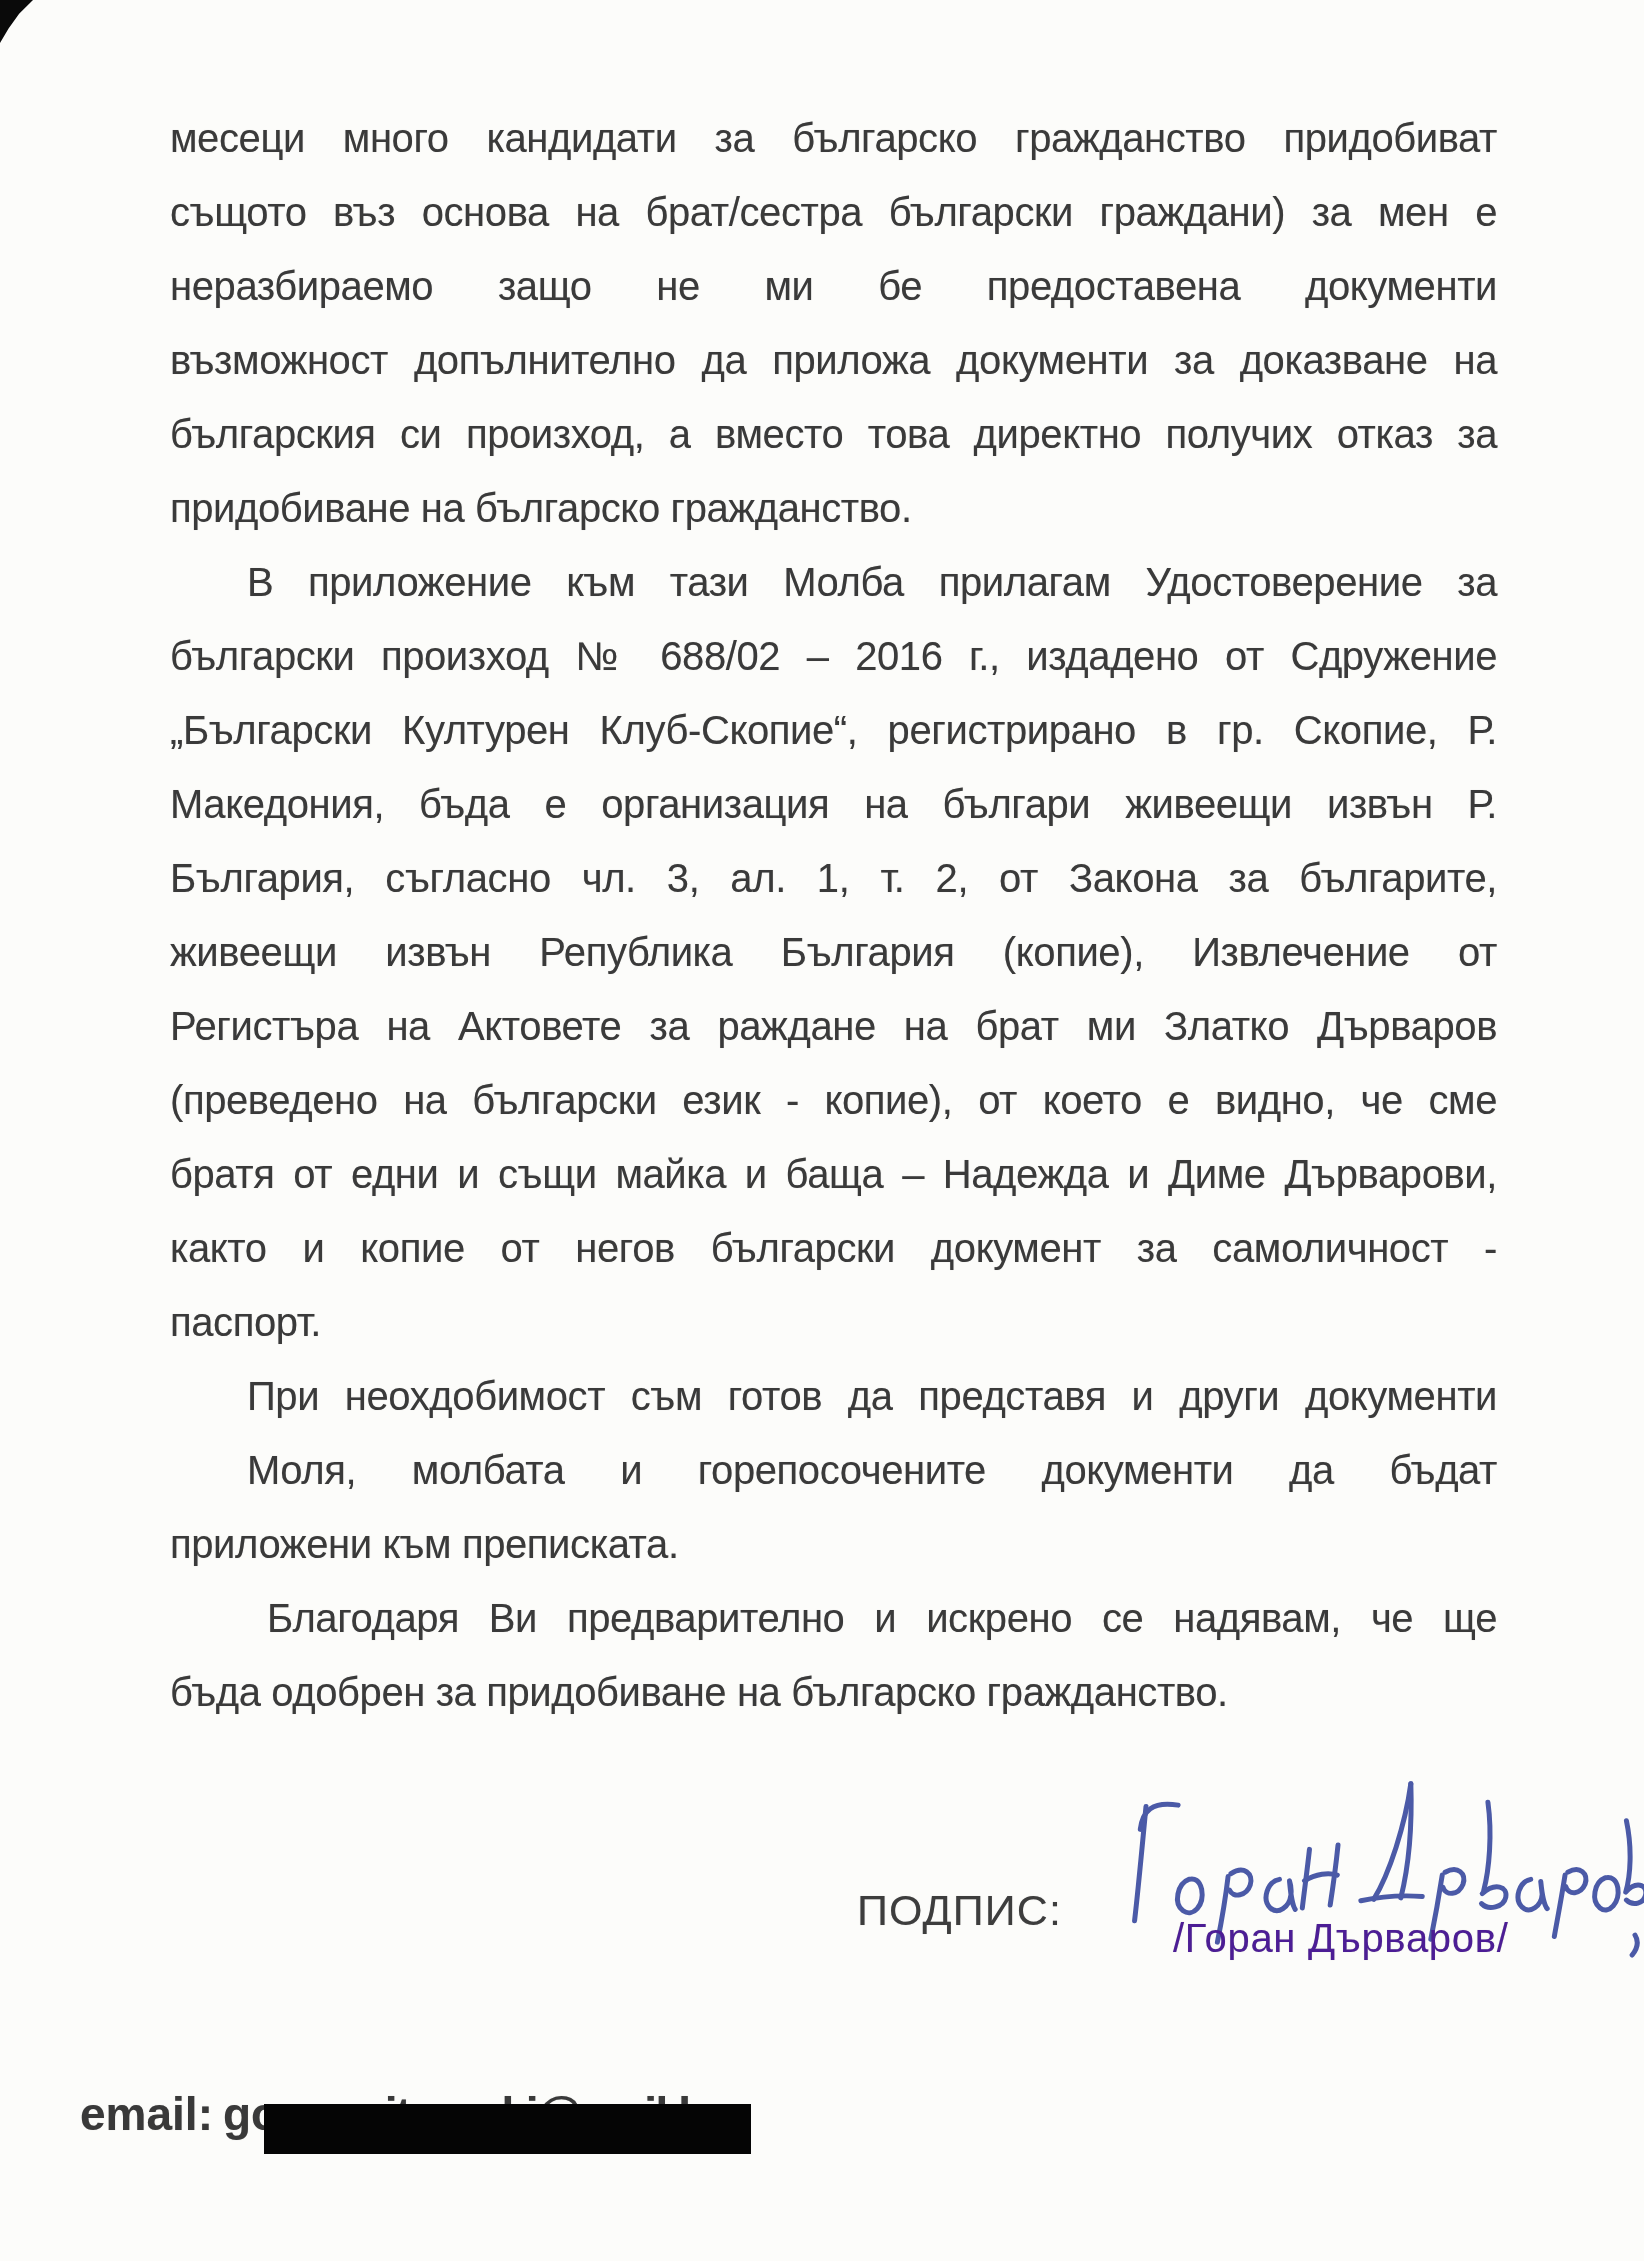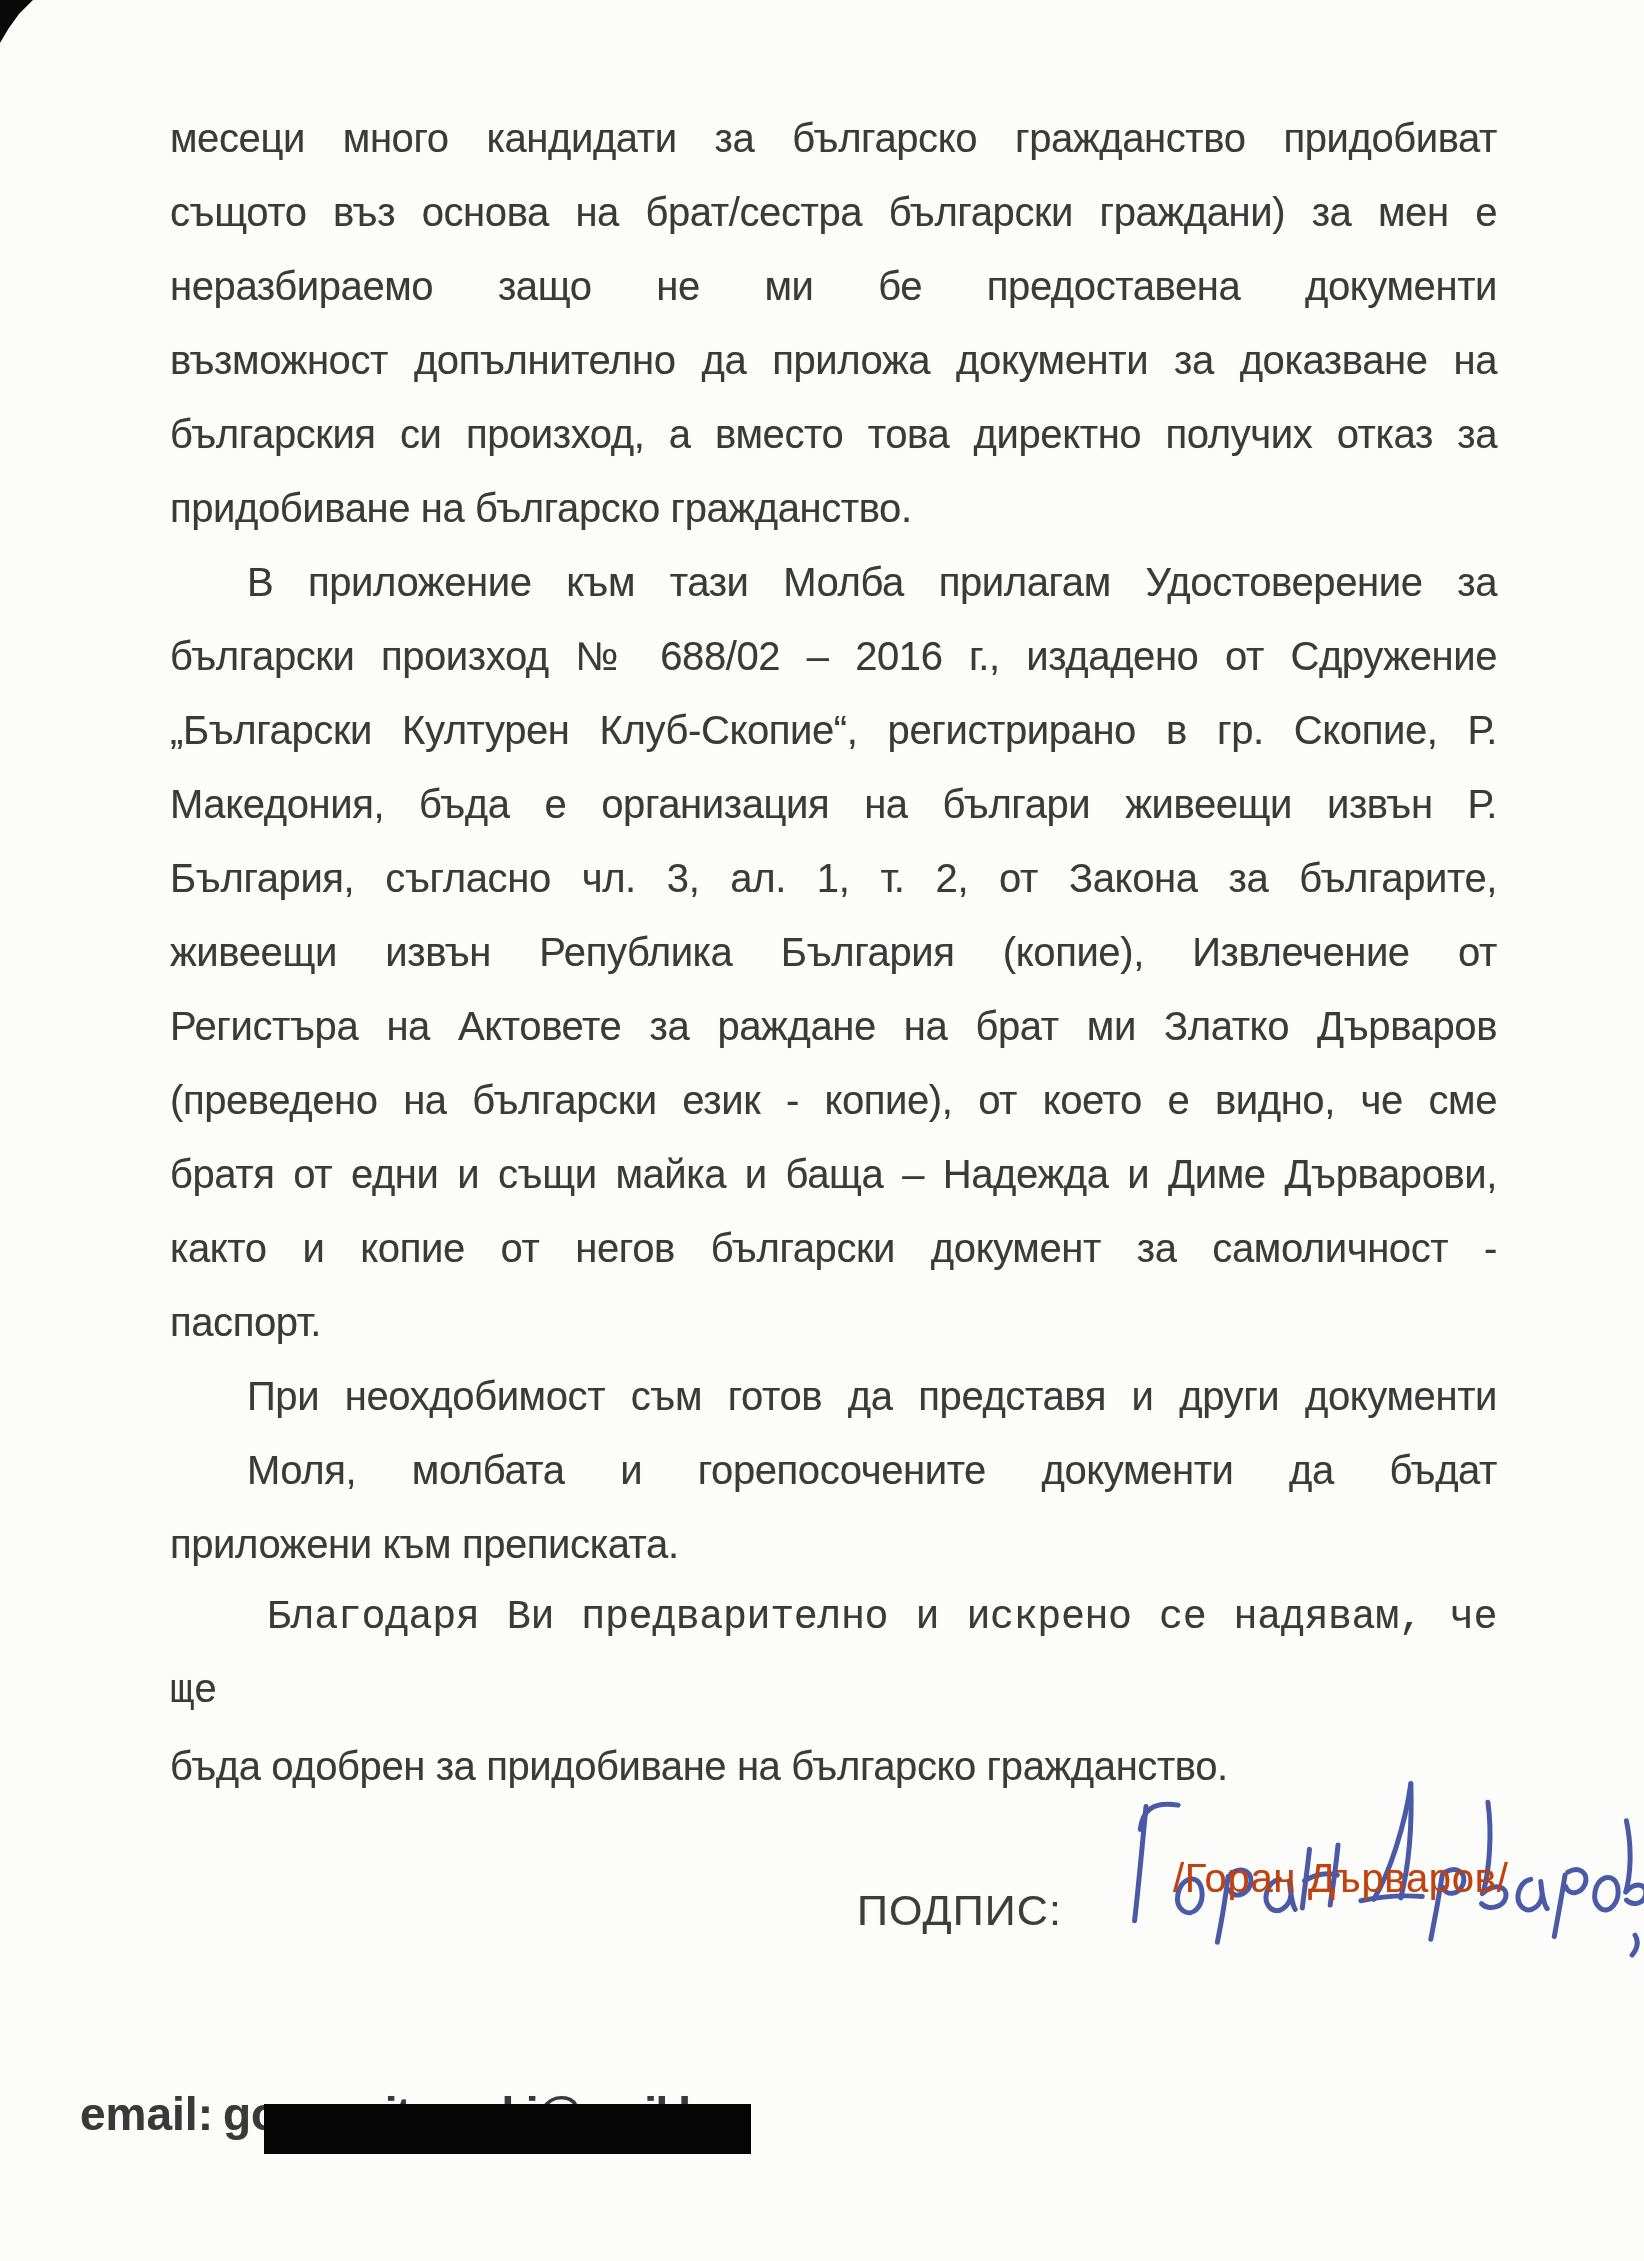--- a/index.html
+++ b/index.html
@@ -27,22 +27,22 @@
   .line.just{text-align:justify;text-align-last:justify;}
   
   .sig-label{
     position:absolute;left:857px;top:1886px;
     font-size:43px;color:#3d3d3d;letter-spacing:1.1px;
     text-shadow:0 0 0.7px rgba(70,70,70,.38);
     text-align:right;
   }
   .sig-svg{position:absolute;left:1101px;top:1758px;width:544px;height:237px;}
   .sig-printed{
-    position:absolute;left:1173px;top:1856px;
-    font-size:40px;color:#c2410c;letter-spacing:0.7px;
+    position:absolute;left:1173px;top:1916px;
+    font-size:40px;color:#4c1d95;letter-spacing:0.7px;
     text-shadow:0 0 0.7px rgba(70,70,70,.38);
   }
   
   .email-row{
     position:absolute;left:80px;top:2087px;
     font-size:46px;font-weight:bold;color:#393939;
     text-shadow:0 0 0.7px rgba(60,60,60,.4);
     white-space:nowrap;
   }
   .email-prefix{margin-left:10px;}
@@ -73,21 +73,21 @@
       <div class="line just">България, съгласно чл. 3, ал. 1, т. 2, от Закона за българите,</div>
       <div class="line just">живеещи извън Република България (копие), Извлечение от</div>
       <div class="line just">Регистъра на Актовете за раждане на брат ми Златко Дърваров</div>
       <div class="line just">(преведено на български език - копие), от което е видно, че сме</div>
       <div class="line just">братя от едни и същи майка и баща – Надежда и Диме Дърварови,</div>
       <div class="line just">както и копие от негов български документ за самоличност -</div>
       <div class="line">паспорт.</div>
       <div class="line just" style="text-indent: 77px;">При неохдобимост съм готов да представя и други документи</div>
       <div class="line just" style="text-indent: 77px;">Моля, молбата и горепосочените документи да бъдат</div>
       <div class="line">приложени към преписката.</div>
-      <div class="line just" style="text-indent: 97px; font-family: Liberation Mono, monospace;">Благодаря Ви предварително и искрено се надявам, че ще</div>
+      <div class="line just" style="text-indent: 97px;">Благодаря Ви предварително и искрено се надявам, че ще</div>
       <div class="line">бъда одобрен за придобиване на българско гражданство.</div>
     </div>
 
   <div class="sig-label">ПОДПИС:</div>
 
   <svg class="sig-svg" viewBox="0 0 762 332" fill="none" stroke="#3d4da0" stroke-width="7" stroke-linecap="round" stroke-linejoin="round" opacity="0.92">
 
     <path d="M55,100 C58,74 72,60 108,66"></path>
     <path d="M63,68 C58,120 52,186 47,228"></path>
     <path d="M123,170 c-16,6 -22,34 -8,44 c14,10 30,-8 26,-30 c-3,-13 -10,-16 -18,-14"></path>

